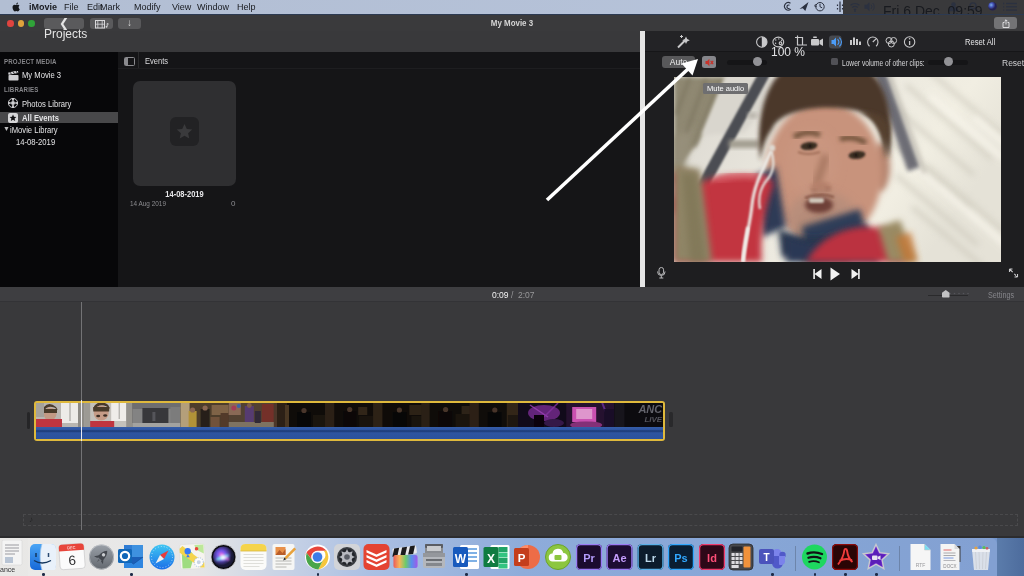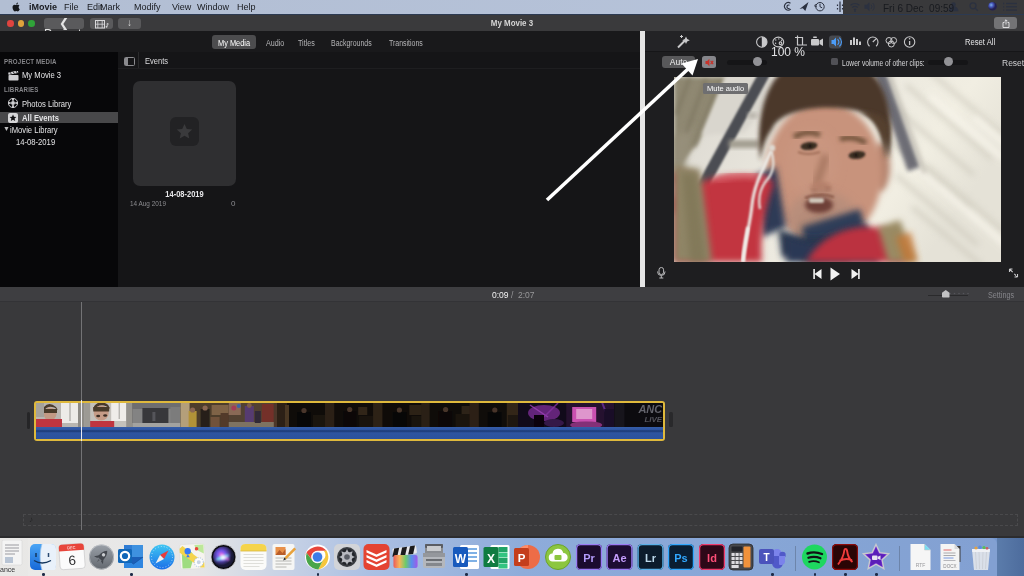--- a/index.html
+++ b/index.html
@@ -56,21 +56,21 @@
       <circle cx="212.5" cy="6.3" r="4.3" fill="url(#siri)"></circle>
       <g stroke="#2b3140" stroke-width="1.3">
         <line x1="226" y1="3.5" x2="237" y2="3.5"></line>
           <line x1="226" y1="6.8" x2="237" y2="6.8"></line>
           <line x1="226" y1="10.1" x2="237" y2="10.1"></line>
         <line x1="223" y1="3.5" x2="224.2" y2="3.5"></line>
           <line x1="223" y1="6.8" x2="224.2" y2="6.8"></line>
           <line x1="223" y1="10.1" x2="224.2" y2="10.1"></line>
       </g>
     </svg>
-    <div class="abs txt" style="left:883px;top:2.5px;font-size:10px;">Fri 6 Dec&nbsp; 09:59</div>
+    <div class="abs txt" style="left:883px;top:2.5px;font-size:14px;">Fri 6 Dec&nbsp; 09:59</div>
   </div>
 
   <div class="abs" id="titlebar" style="left:0;top:13.5px;width:1024px;height:17.5px;background:#3a3a3c;border-top:1px solid #2c3a52;box-sizing:border-box;">
     <div class="abs" style="left:7px;top:5.5px;width:6.5px;height:6.5px;border-radius:50%;background:#e0443f;"></div>
     <div class="abs" style="left:17.5px;top:5.5px;width:6.5px;height:6.5px;border-radius:50%;background:#dfa33c;"></div>
     <div class="abs" style="left:28px;top:5.5px;width:6.5px;height:6.5px;border-radius:50%;background:#30a339;"></div>
     <div class="abs" style="left:44px;top:3.5px;width:40px;height:11px;background:#5a5a5c;border-radius:3px;color:#e4e4e4;font-size:12px;text-align:center;line-height:11px;">❮ Projects</div>
     <div class="abs" style="left:90px;top:3.5px;width:23px;height:11px;background:#5a5a5c;border-radius:3px;">
       <svg class="abs" style="left:5px;top:1.5px;" width="14" height="9" viewBox="0 0 14 9">
         <rect x="0.5" y="0.5" width="9" height="7.5" fill="none" stroke="#d8d8da" stroke-width="1"></rect>
@@ -84,28 +84,20 @@
     <div class="abs" style="left:118px;top:3.5px;width:23px;height:11px;background:#58585a;border-radius:3px;color:#d6d6d6;font-size:10px;text-align:center;line-height:10.5px;">↓</div>
     <div class="abs txt" style="left:0;top:3.5px;width:1024px;text-align:center;color:#d6d6d6;font-size:9px;font-weight:bold;transform:scaleX(0.88);">My Movie 3</div>
     <div class="abs" style="left:994px;top:2.5px;width:23px;height:12px;background:#737375;border-radius:3px;">
         <svg class="abs" style="left:7.5px;top:1.5px;" width="8" height="9" viewBox="0 0 8 9">
           <path d="M1 3.5 H2.5 M5.5 3.5 H7 V8.5 H1 V3.5" stroke="#e8e8ea" stroke-width="0.9" fill="none"></path>
           <path d="M4 5.5 V0.8 M2.6 2.2 L4 0.8 L5.4 2.2" stroke="#e8e8ea" stroke-width="0.9" fill="none"></path>
         </svg>
       </div>
   </div>
 
-  <div class="abs" id="tabbar" style="left:0;top:31px;width:640px;height:21px;background:#19191b;">
-    <div class="abs" style="left:212px;top:4px;width:44px;height:13.5px;background:#4c4c4e;border-radius:3px;"></div>
-    <div class="abs txt" style="left:217.5px;top:6.5px;color:#ffffff;font-size:8.5px;transform:scaleX(0.87);transform-origin:0 0;">My Media</div>
-    <div class="abs txt" style="left:266px;top:6.5px;color:#b4b4b6;font-size:8.5px;transform:scaleX(0.84);transform-origin:0 0;">Audio</div>
-    <div class="abs txt" style="left:298px;top:6.5px;color:#b4b4b6;font-size:8.5px;transform:scaleX(0.84);transform-origin:0 0;">Titles</div>
-    <div class="abs txt" style="left:331px;top:6.5px;color:#b4b4b6;font-size:8.5px;transform:scaleX(0.82);transform-origin:0 0;">Backgrounds</div>
-    <div class="abs txt" style="left:389px;top:6.5px;color:#b4b4b6;font-size:8.5px;transform:scaleX(0.82);transform-origin:0 0;">Transitions</div>
-  </div>
 
   <div class="abs" id="sidebar" style="left:0;top:52px;width:118px;height:304px;background:#070709;color:#e4e4e6;font-size:9px;">
     <div class="abs txt" style="left:4px;top:5px;color:#86868a;font-size:7.5px;font-weight:bold;letter-spacing:.2px;transform:scaleX(0.82);transform-origin:0 0;">PROJECT MEDIA</div>
     <svg class="abs" style="left:8px;top:18.5px;" width="12" height="10" viewBox="0 0 12 10">
         <rect x="0.5" y="4" width="10" height="5.5" rx="0.8" fill="#cfcfd2"></rect>
         <g transform="rotate(-12 0.5 3.5)">
           <rect x="0.5" y="1.5" width="10" height="2.4" rx="0.5" fill="#cfcfd2"></rect>
           <line x1="2.5" y1="1.5" x2="3.5" y2="3.9" stroke="#131315" stroke-width="0.8"></line>
           <line x1="5.5" y1="1.5" x2="6.5" y2="3.9" stroke="#131315" stroke-width="0.8"></line>
           <line x1="8.5" y1="1.5" x2="9.5" y2="3.9" stroke="#131315" stroke-width="0.8"></line>

